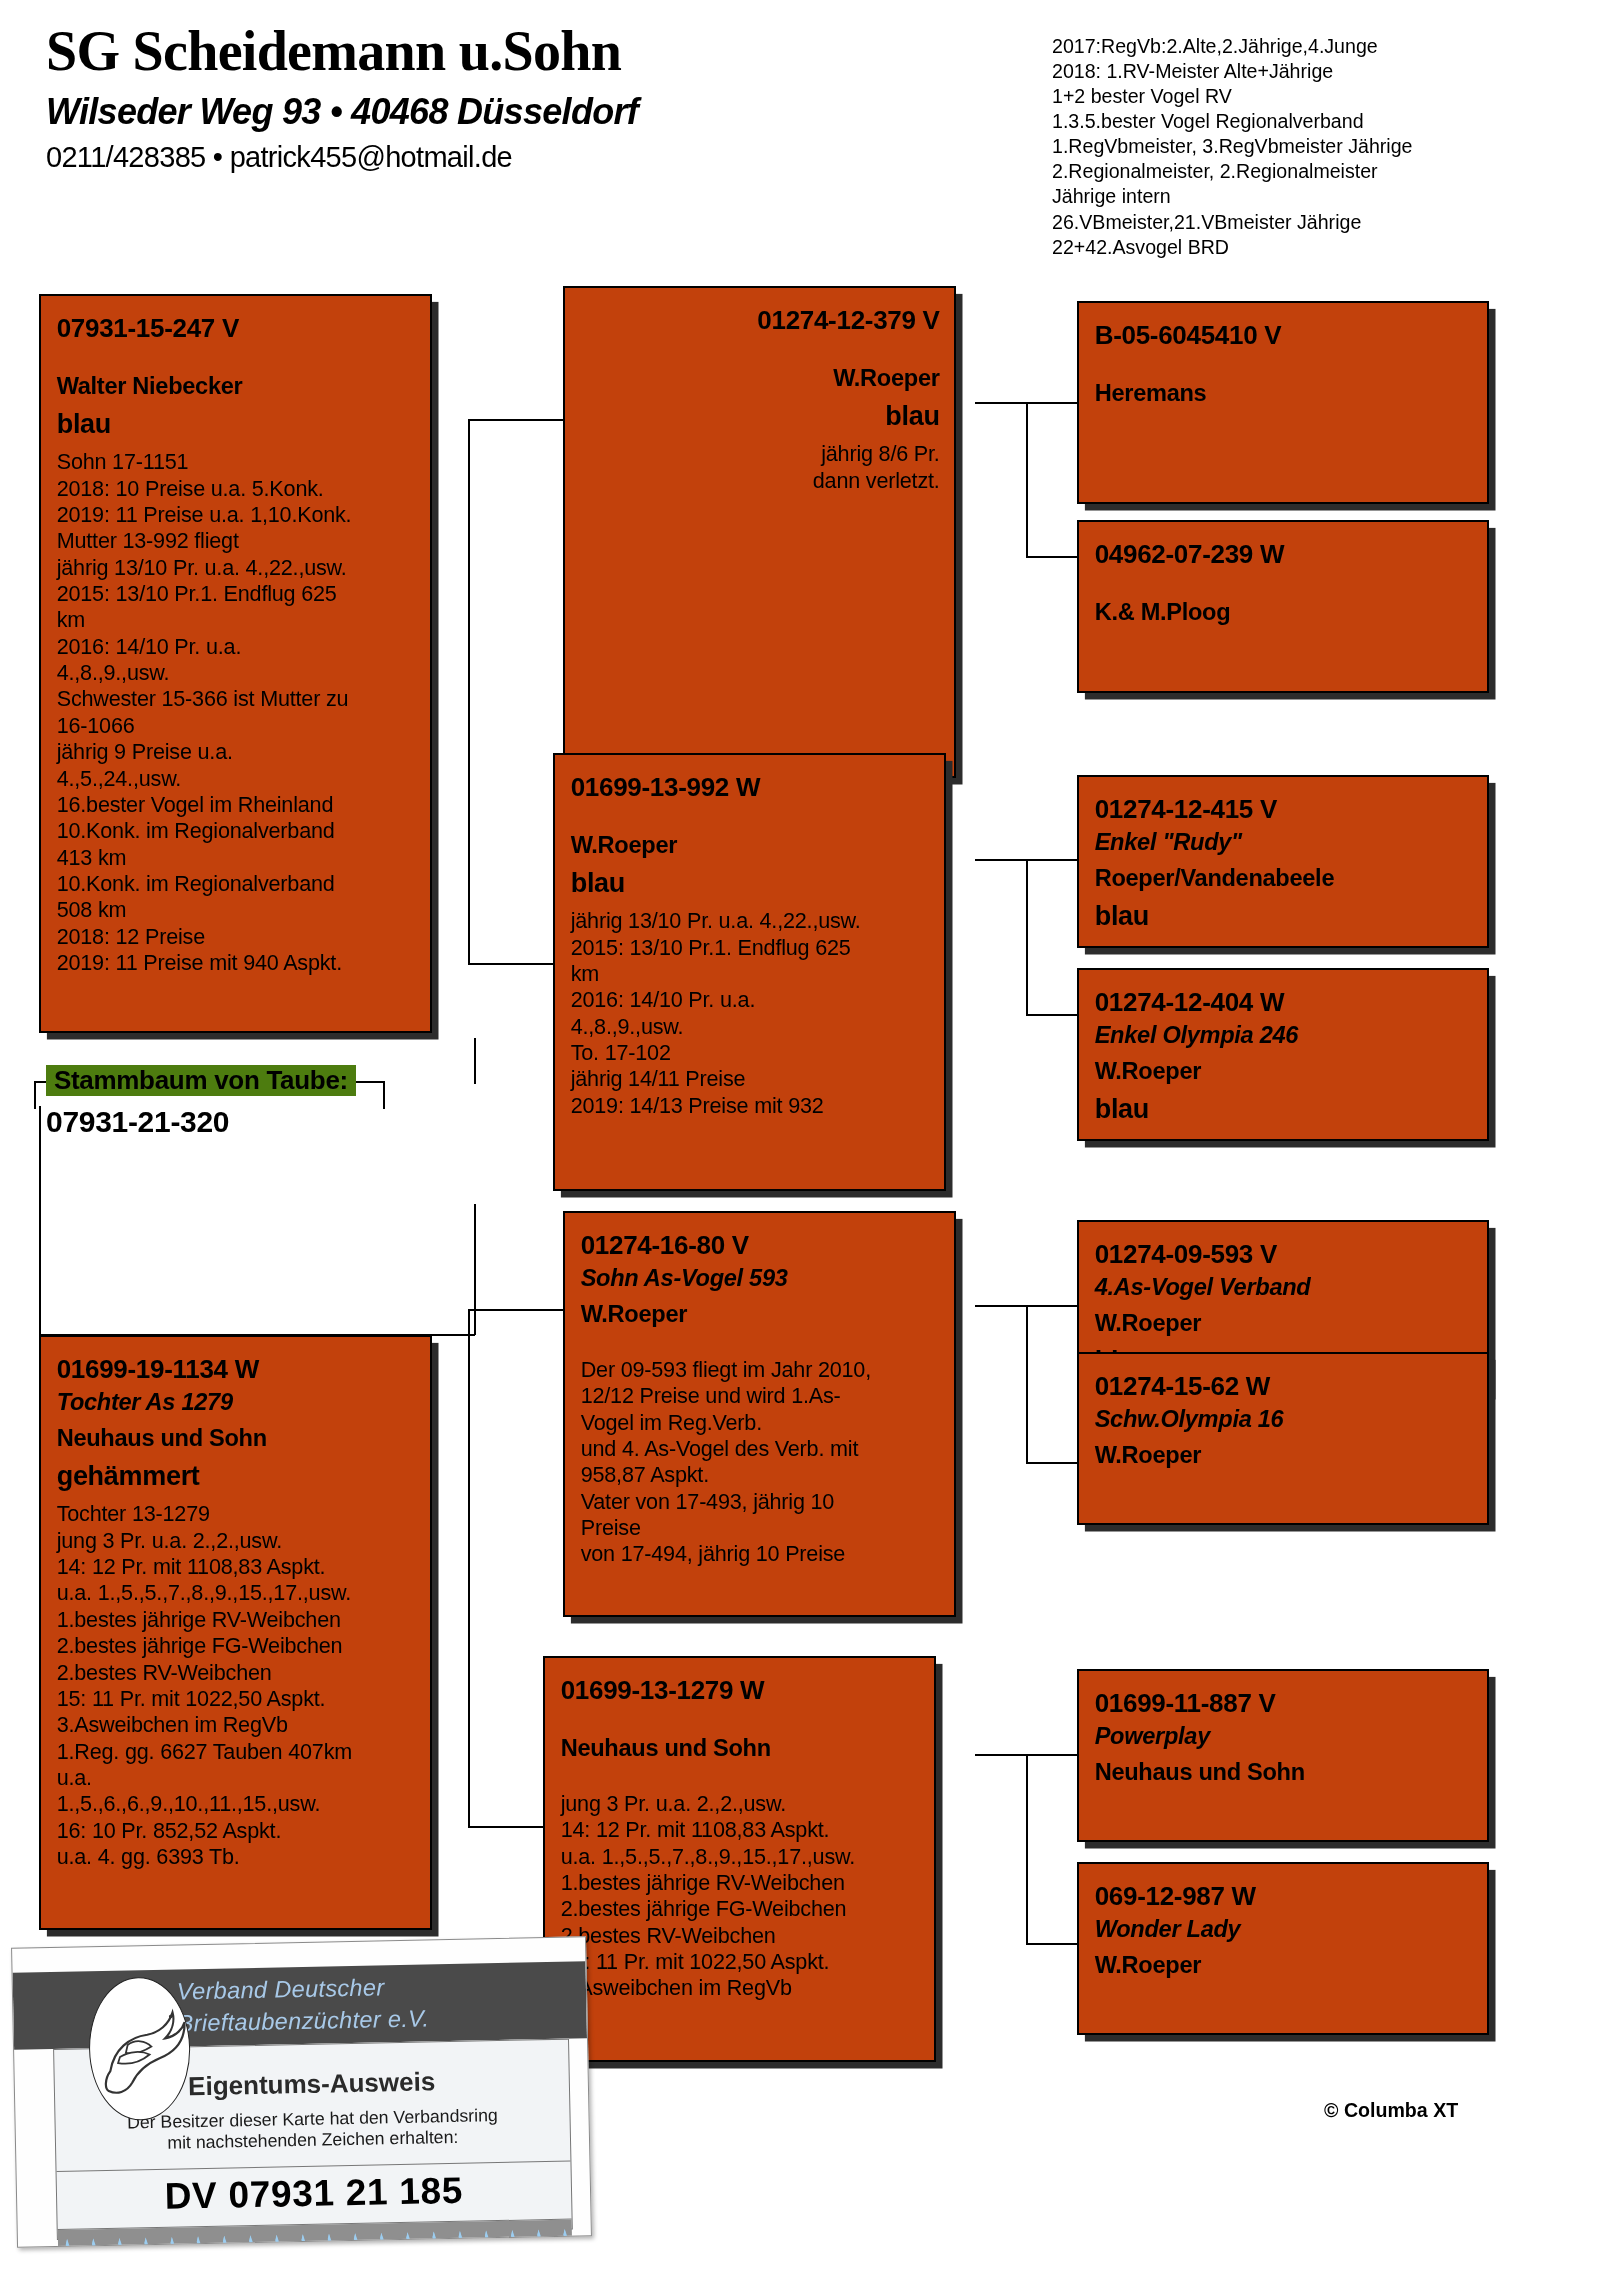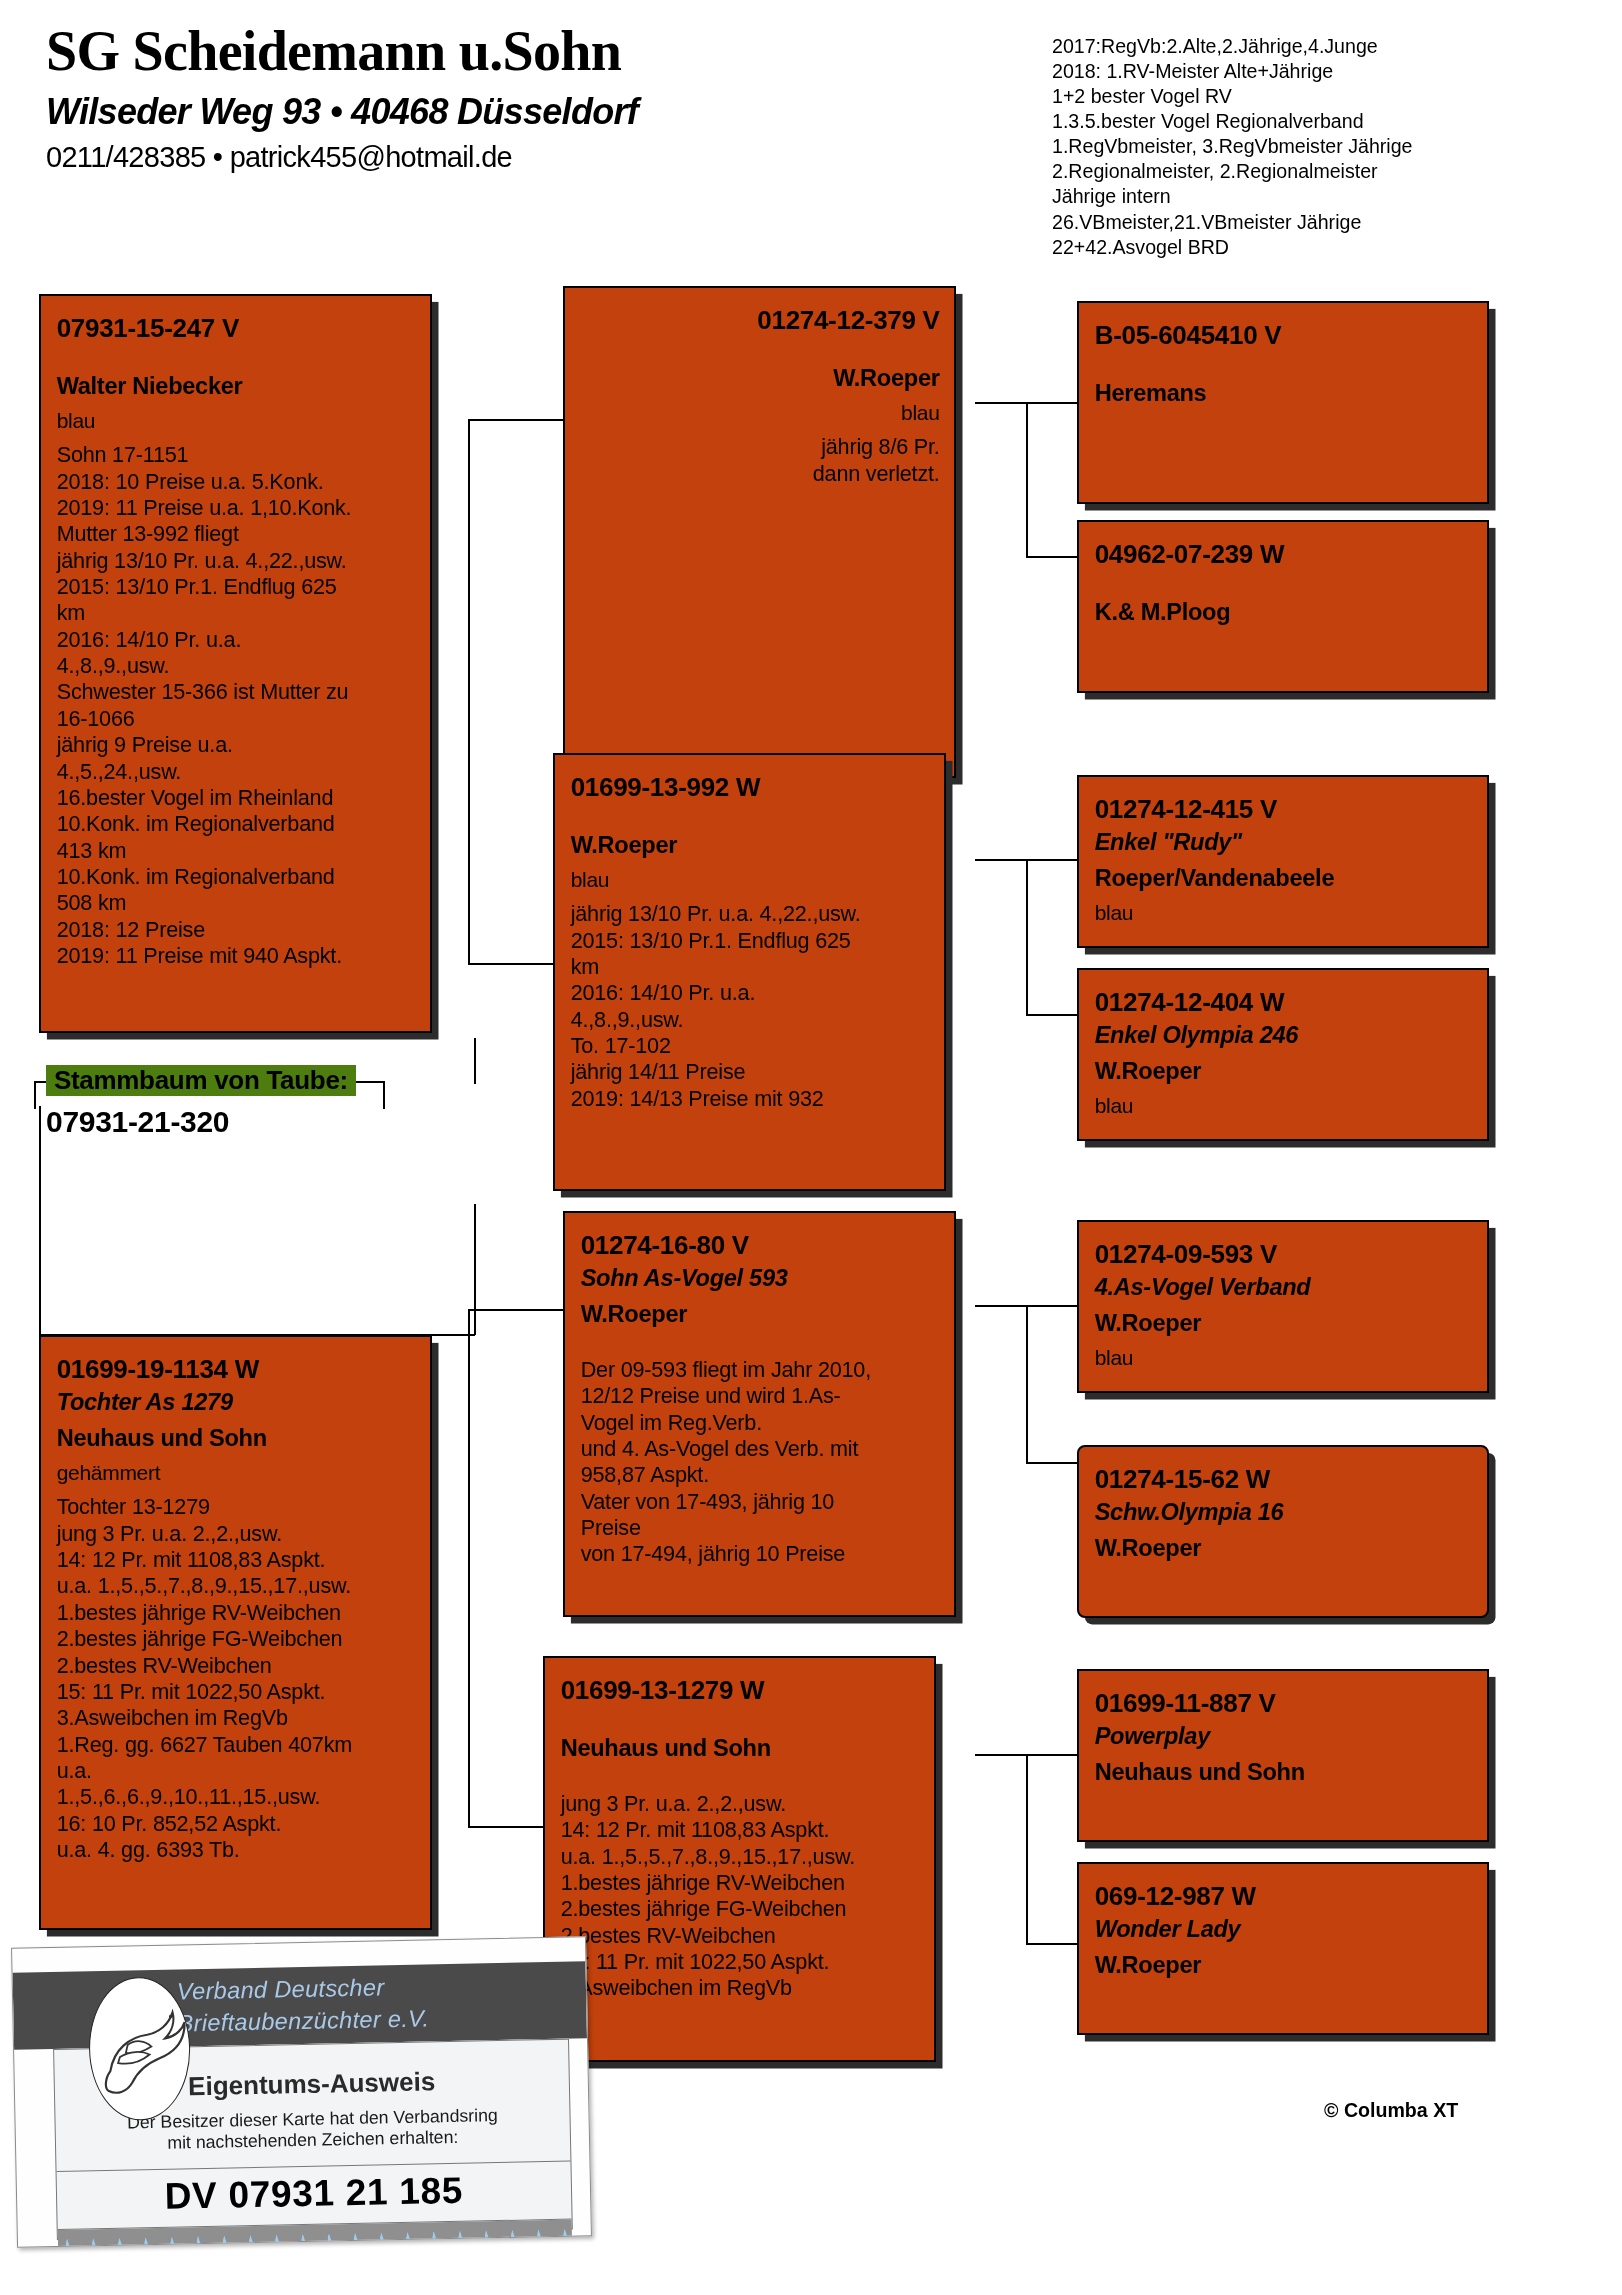--- a/index.html
+++ b/index.html
@@ -18,21 +18,21 @@
             font-size:19.6px;line-height:1.28;}
   #palmares div{white-space:nowrap;}
 
   
   .box{position:absolute;background:#c2410c;border:2px solid #000;
        box-shadow:7.2px 7.2px 0 -0.7px #2c2c2c;overflow:hidden;box-sizing:border-box;}
   .box .pad{padding:17px 14.4px 6.5px 15.7px;}
   .ring{font-weight:bold;font-size:26px;letter-spacing:-0.3px;white-space:nowrap;}
   .nick{font-weight:bold;font-style:italic;font-size:23.6px;margin-top:3.9px;white-space:nowrap;letter-spacing:-0.3px;}
   .breeder{font-weight:bold;font-size:23.6px;letter-spacing:-0.3px;white-space:nowrap;}
-  .color{font-weight:normal;font-size:21px;letter-spacing:-0.3px;}
+  .color{font-weight:bold;font-size:27px;letter-spacing:-0.3px;}
   .gap-lg{height:29px;}
   .gap-sm{height:9.2px;}
   .notes{font-size:21.6px;line-height:1.22;letter-spacing:-0.2px;}
   .notes div{white-space:nowrap;}
 
   
   .ln{position:absolute;background:#000;}
   .lnv{width:2px;}
   .lnh{height:2px;}
   #subj-lbl{position:absolute;left:46px;top:1065px;font-weight:bold;font-size:26px;
@@ -297,21 +297,21 @@
   <div class="pad">
     <div class="ring">01274-09-593 V</div>
     <div class="nick">4.As-Vogel Verband</div>
     <div class="gap-sm"></div>
     <div class="breeder">W.Roeper</div>
     <div class="gap-sm"></div>
     <div class="color">blau</div>
   </div>
 </div>
 
-<div class="box" style="left:1077px;top:1445px;width:412px;height:173px;border-radius:8px;">
+<div class="box" style="left:1077px;top:1352px;width:412px;height:173px;">
   <div class="pad">
     <div class="ring">01274-15-62 W</div>
     <div class="nick">Schw.Olympia 16</div>
     <div class="gap-sm"></div>
     <div class="breeder">W.Roeper</div>
   </div>
 </div>
 
 <div class="box" style="left:1077px;top:1669px;width:412px;height:173px;">
   <div class="pad">

